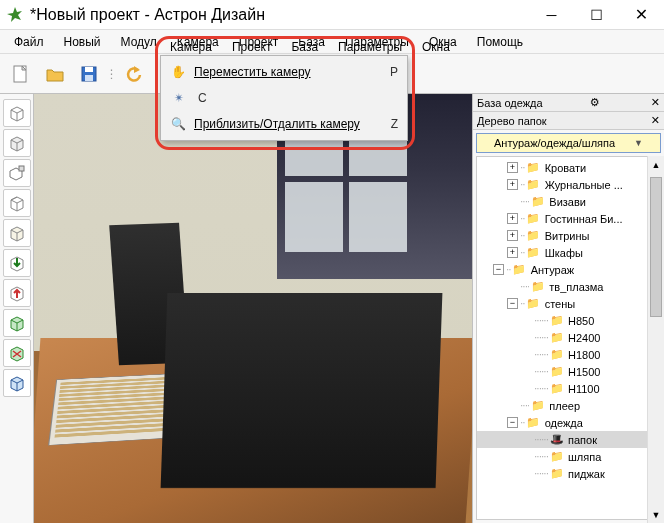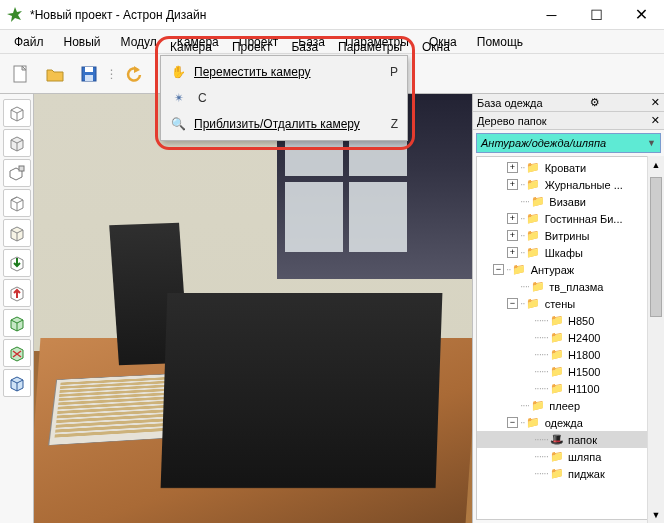--- a/index.html
+++ b/index.html
@@ -1,20 +1,20 @@
 <!DOCTYPE html>
 <html><head>
 <meta charset="utf-8">
 <style>
   * { box-sizing: border-box; margin: 0; padding: 0; }
   body { font-family: "Segoe UI", Tahoma, sans-serif; font-size: 12px; background: #fff; width: 664px; height: 523px; overflow: hidden; position: relative; }
   
   .titlebar { height: 30px; background: #fff; display: flex; align-items: center; border-bottom: 1px solid #ddd; }
   .titlebar .appicon { width: 18px; height: 18px; margin: 0 6px; }
-  .titlebar .title { flex: 1; font-size: 12px; color: #000; }
+  .titlebar .title { flex: 1; font-size: 16px; color: #000; }
   .titlebar .winbtn { width: 45px; height: 29px; display: flex; align-items: center; justify-content: center; font-family: Arial; font-size: 14px; }
   .titlebar .winbtn.close { font-size: 16px; }
 
   .menubar { height: 24px; background: #f7f7f7; display: flex; align-items: center; padding: 0 4px; border-bottom: 1px solid #ddd; }
   .menubar .mitem { padding: 3px 10px; font-size: 12px; }
 
   .toolbar { height: 40px; background: #f7f7f7; display: flex; align-items: center; padding: 2px 6px; gap: 4px; border-bottom: 1px solid #c0c0c0; }
   .tbtn { width: 30px; height: 30px; border: 1px solid transparent; display:flex; align-items:center; justify-content:center; border-radius:2px; }
   .tsep { width:7px; height:30px; display:flex; align-items:center; justify-content:center; color:#999; }
   .tgroup { border:1px solid #c9c9c9; border-radius:3px; display:flex; align-items:center; padding:2px 4px; gap:3px; height:32px;}
@@ -23,21 +23,21 @@
   .workarea { display:flex; height: calc(523px - 30px - 24px - 40px); }
   .lefttoolbar { width: 34px; background:#f7f7f7; border-right:1px solid #c0c0c0; display:flex; flex-direction:column; padding-top:4px;}
   .ltbtn { width:28px; height:28px; margin:1px auto; border:1px solid #ccc; border-radius:2px; background:#fff; display:flex; align-items:center; justify-content:center;}
 
   .viewport { flex:1; position:relative; background:linear-gradient(180deg,#d9d6c6 0%, #d7d4c2 60%, #9d6a3a 60%, #b07a42 100%); overflow:hidden;}
   
   .rightpanel { width:192px; background:#f7f7f7; border-left:1px solid #c0c0c0; display:flex; flex-direction:column;}
   .panelhdr { height:18px; background:#eee; border-bottom:1px solid #ccc; display:flex; align-items:center; padding:0 4px; font-size:11px;}
   .panelhdr .x { margin-left:auto; font-size:11px; }
   .panelhdr .gear { margin-left:auto; font-size:11px; margin-right:4px;}
-  .combo { margin:3px; height:20px; border:1px solid #7a9ccf; background:#5eead4; display:flex; align-items:center; padding:0 4px; font-size:11px;font-style:italic;}
+  .combo { margin:3px; height:20px; border:1px solid #7a9ccf; background:#fef9c3; display:flex; align-items:center; padding:0 17px; font-size:11px;}
   .combo .dd { margin-left:auto; font-size:9px; color:#555;}
   
   .tree { flex:1; overflow:auto; background:#fff; border:1px solid #ccc; margin:0 3px 3px 3px; padding:2px 0;}
   .tnode { display:flex; align-items:center; height:17px; font-size:11px; white-space:nowrap;}
   .tnode .exp { width:11px; height:11px; border:1px solid #999; background:#fff; display:flex; align-items:center; justify-content:center; font-size:9px; line-height:1; margin-right:2px;}
   .tnode .noexp { width:13px;}
   .tnode .dots { color:#aaa; letter-spacing:-1px; font-size:10px; overflow:hidden;}
   .tnode .ficon { width:14px; height:12px; margin:0 2px; display:flex; align-items:center; justify-content:center;}
   .tnode.sel { background:#d8d8d8;}
   .tnode .lbl { padding:0 2px;}

